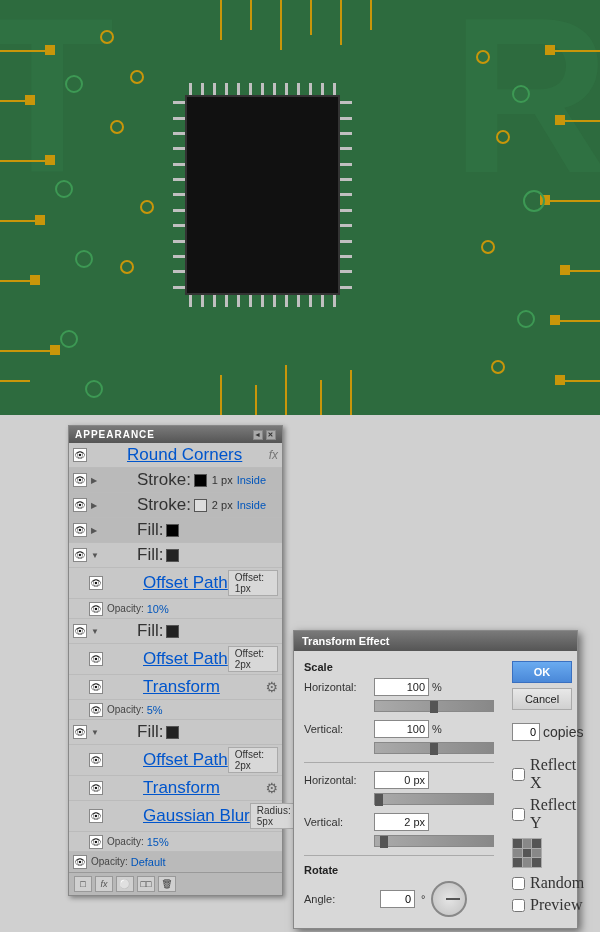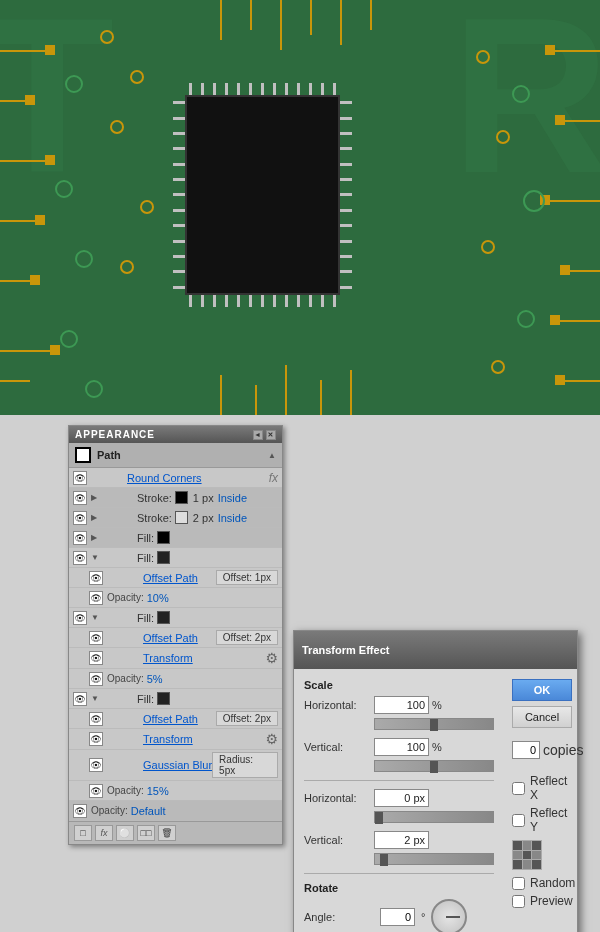--- a/index.html
+++ b/index.html
@@ -228,21 +228,21 @@
     .triangle-btn {
       width: 10px;
       font-size: 8px;
       color: #555;
       cursor: pointer;
       flex-shrink: 0;
     }
 
     .row-label {
       color: #333;
-      font-size: 11px;
+      font-size: 17px;
       flex-shrink: 0;
       padding-left: 36px;
     }
 
     .row-label.blue {
       color: #0055cc;
       text-decoration: underline;
       cursor: pointer;
     }
 
@@ -321,21 +321,21 @@
       background: #d8d8d8;
       border: 1px solid #888;
       box-shadow: 3px 3px 8px rgba(0,0,0,0.5);
     }
 
     .dialog-titlebar {
       background: linear-gradient(to bottom, #7a7a7a, #555);
       color: white;
       font-size: 11px;
       font-weight: bold;
-      padding: 13px 8px;
+      padding: 4px 8px;
       display: flex;
       align-items: center;
     }
 
     .section-label {
       font-size: 11px;
       font-weight: bold;
       color: #222;
       margin-bottom: 5px;
     }
@@ -412,22 +412,23 @@
       display: flex;
       align-items: center;
       margin-bottom: 4px;
     }
 
     .checkbox-row input[type=checkbox] {
       margin-right: 5px;
     }
 
     .checkbox-label {
-      font-size: 12px;
+      font-size: 16px;
       color: #333;
+      font-family: Liberation Serif, serif;
     }
 
     .rotate-section {
       margin-top: 8px;
     }
 
     .angle-row {
       display: flex;
       align-items: center;
       gap: 6px;
@@ -678,25 +679,20 @@
 
   <div class="appearance-panel">
     <div class="panel-titlebar">
       <span>APPEARANCE</span>
       <div class="panel-titlebar-btns">
         <div class="titlebtn">◄</div>
         <div class="titlebtn">✕</div>
       </div>
     </div>
 
-    <div class="panel-header">
-      <div class="path-swatch"></div>
-      <span class="path-label">Path</span>
-      <span class="scroll-up">▲</span>
-    </div>
 
     <div class="ap-row">
       <div class="eye-icon">👁</div>
       <span class="row-label blue">Round Corners</span>
       <span class="fx-badge">fx</span>
     </div>
 
     <div class="ap-row darker">
       <div class="eye-icon">👁</div>
       <span class="triangle-btn">▶</span>

